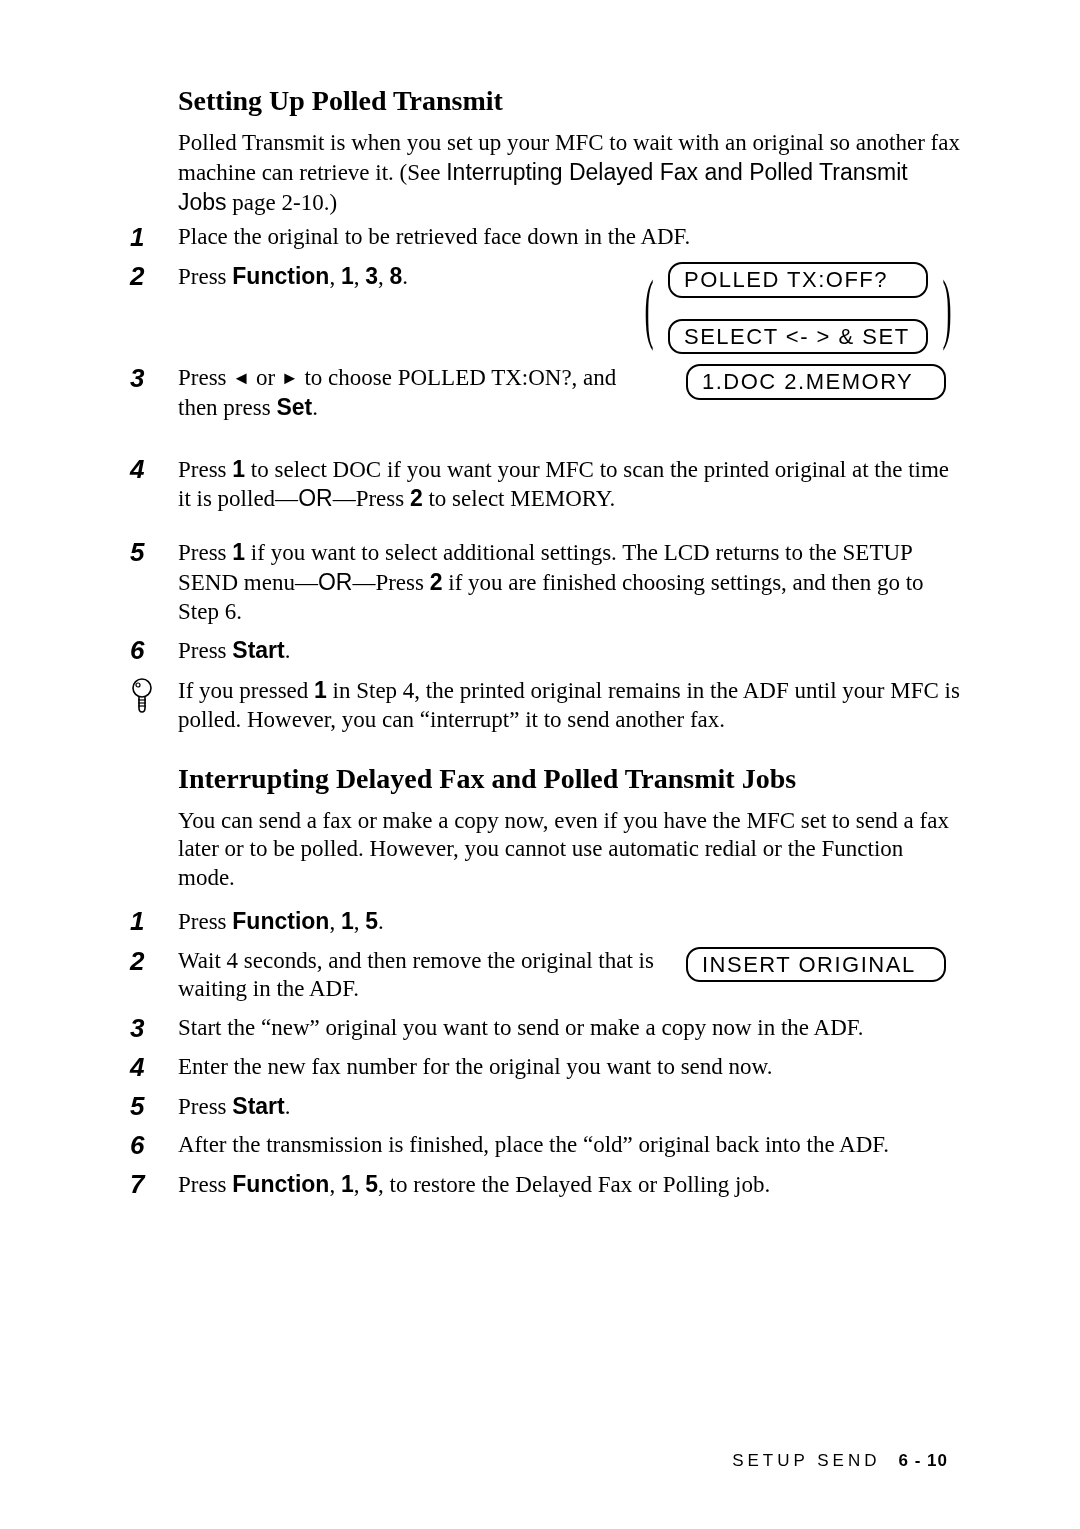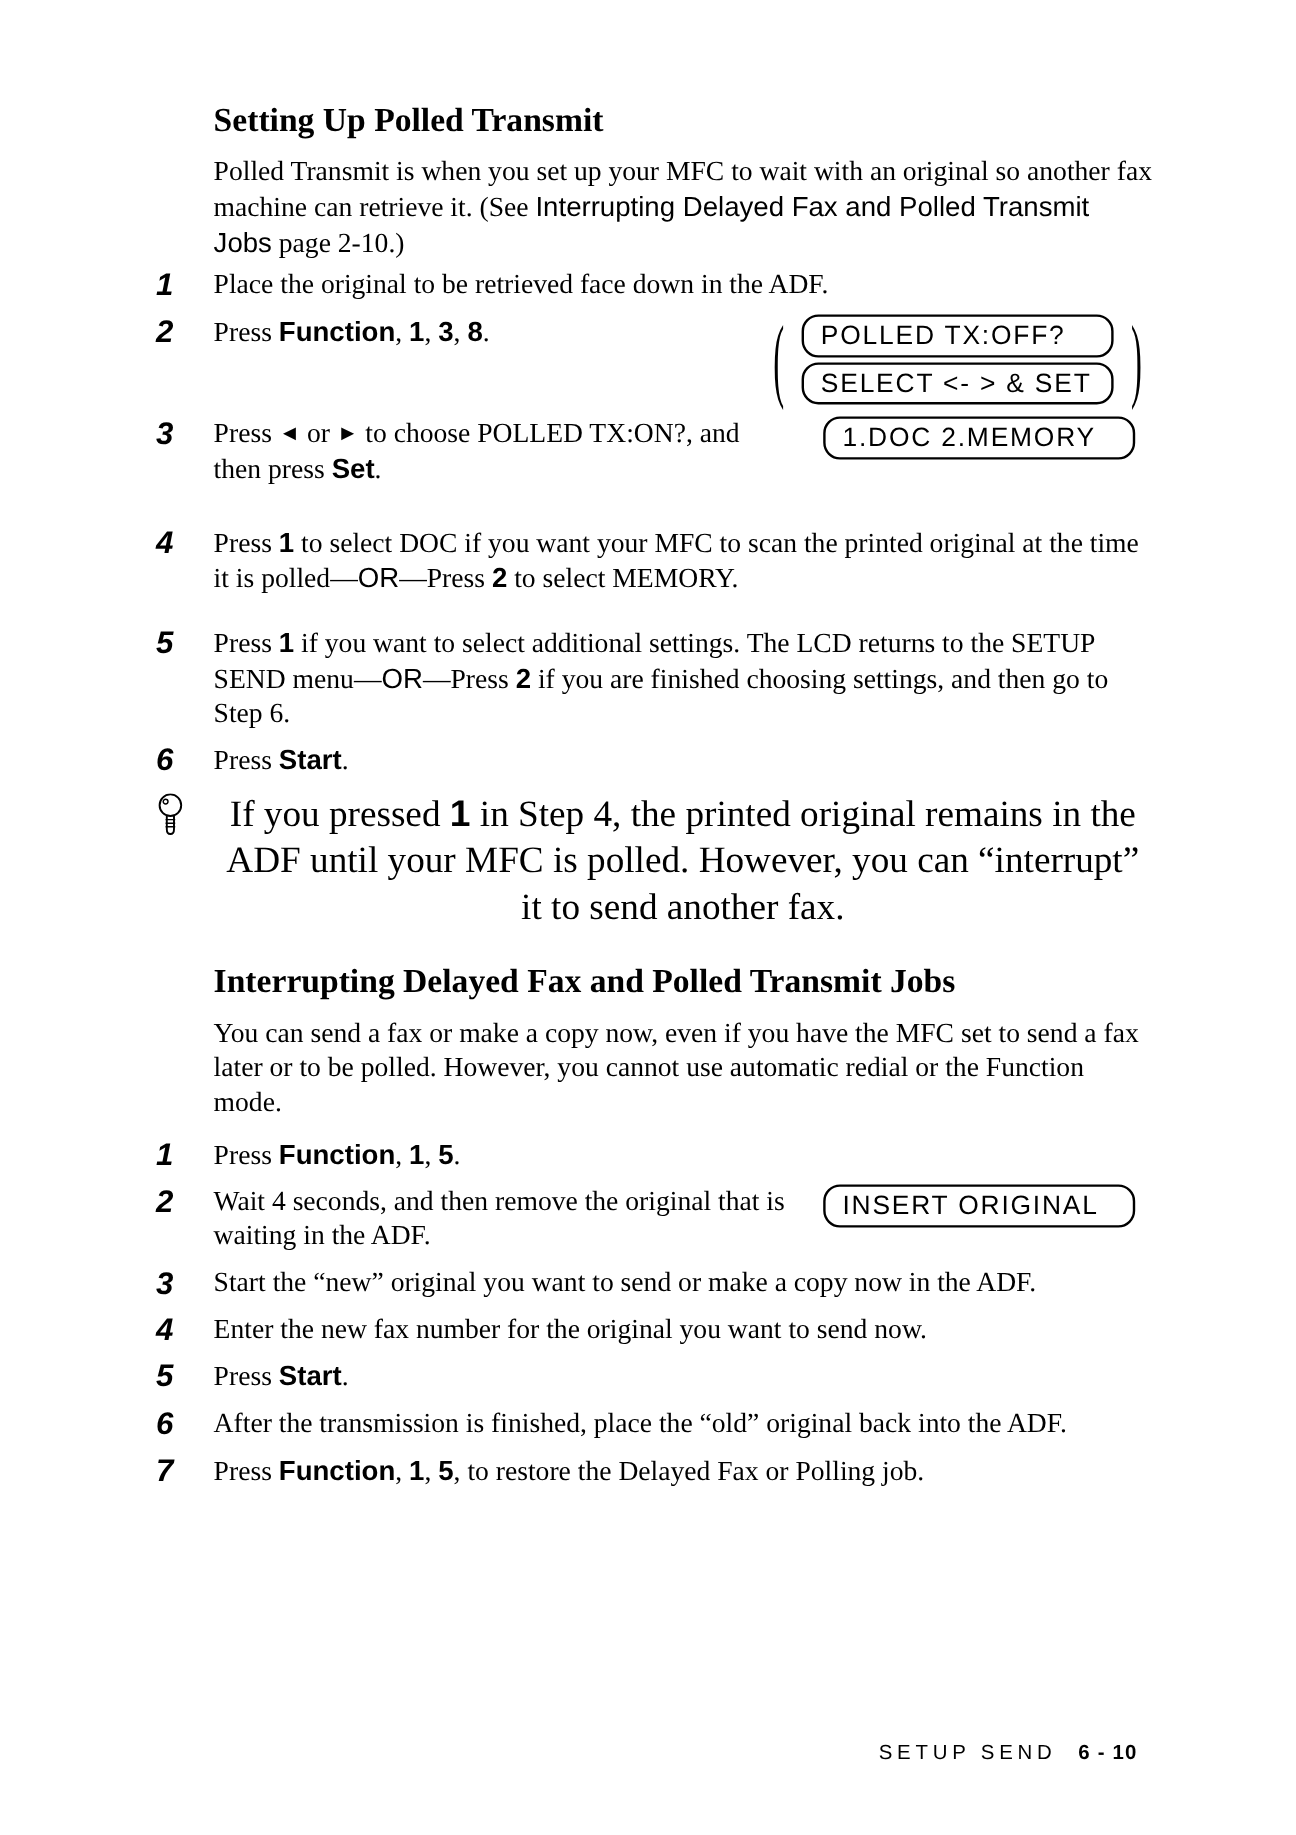--- a/index.html
+++ b/index.html
@@ -52,21 +52,21 @@
       gap: 30px;
     }
     .step-text { flex: 1; }
     b.key { font-family: Arial, Helvetica, sans-serif; font-weight: bold; }
     .lcd-group {
       display: flex;
       align-items: center;
       gap: 6px;
       flex-shrink: 0;
     }
-    .lcd-col { display: flex; flex-direction: column; gap: 4px; }
+    .lcd-col { display: flex; flex-direction: column; gap: 21px; }
     .lcd {
       border: 2.2px solid #000;
       border-radius: 14px;
       padding: 2px 14px 2px 14px;
       font-family: Arial, Helvetica, sans-serif;
       font-size: 22px;
       letter-spacing: 1.5px;
       white-space: nowrap;
       min-width: 260px;
       text-align: left;
@@ -94,23 +94,22 @@
       margin-top: 4px;
       margin-bottom: 28px;
     }
     .lightbulb {
       width: 48px;
       flex-shrink: 0;
       padding-top: 2px;
     }
     .lightbulb svg { width: 24px; height: 40px; }
     .note-body {
-      font-size: 31px;
+      font-size: 23px;
       line-height: 1.25;
-      text-align: center;
     }
     .footer {
       position: absolute;
       bottom: 58px;
       right: 132px;
       font-family: Arial, Helvetica, sans-serif;
       font-size: 17px;
       letter-spacing: 4px;
     }
     .footer .pagenum {

